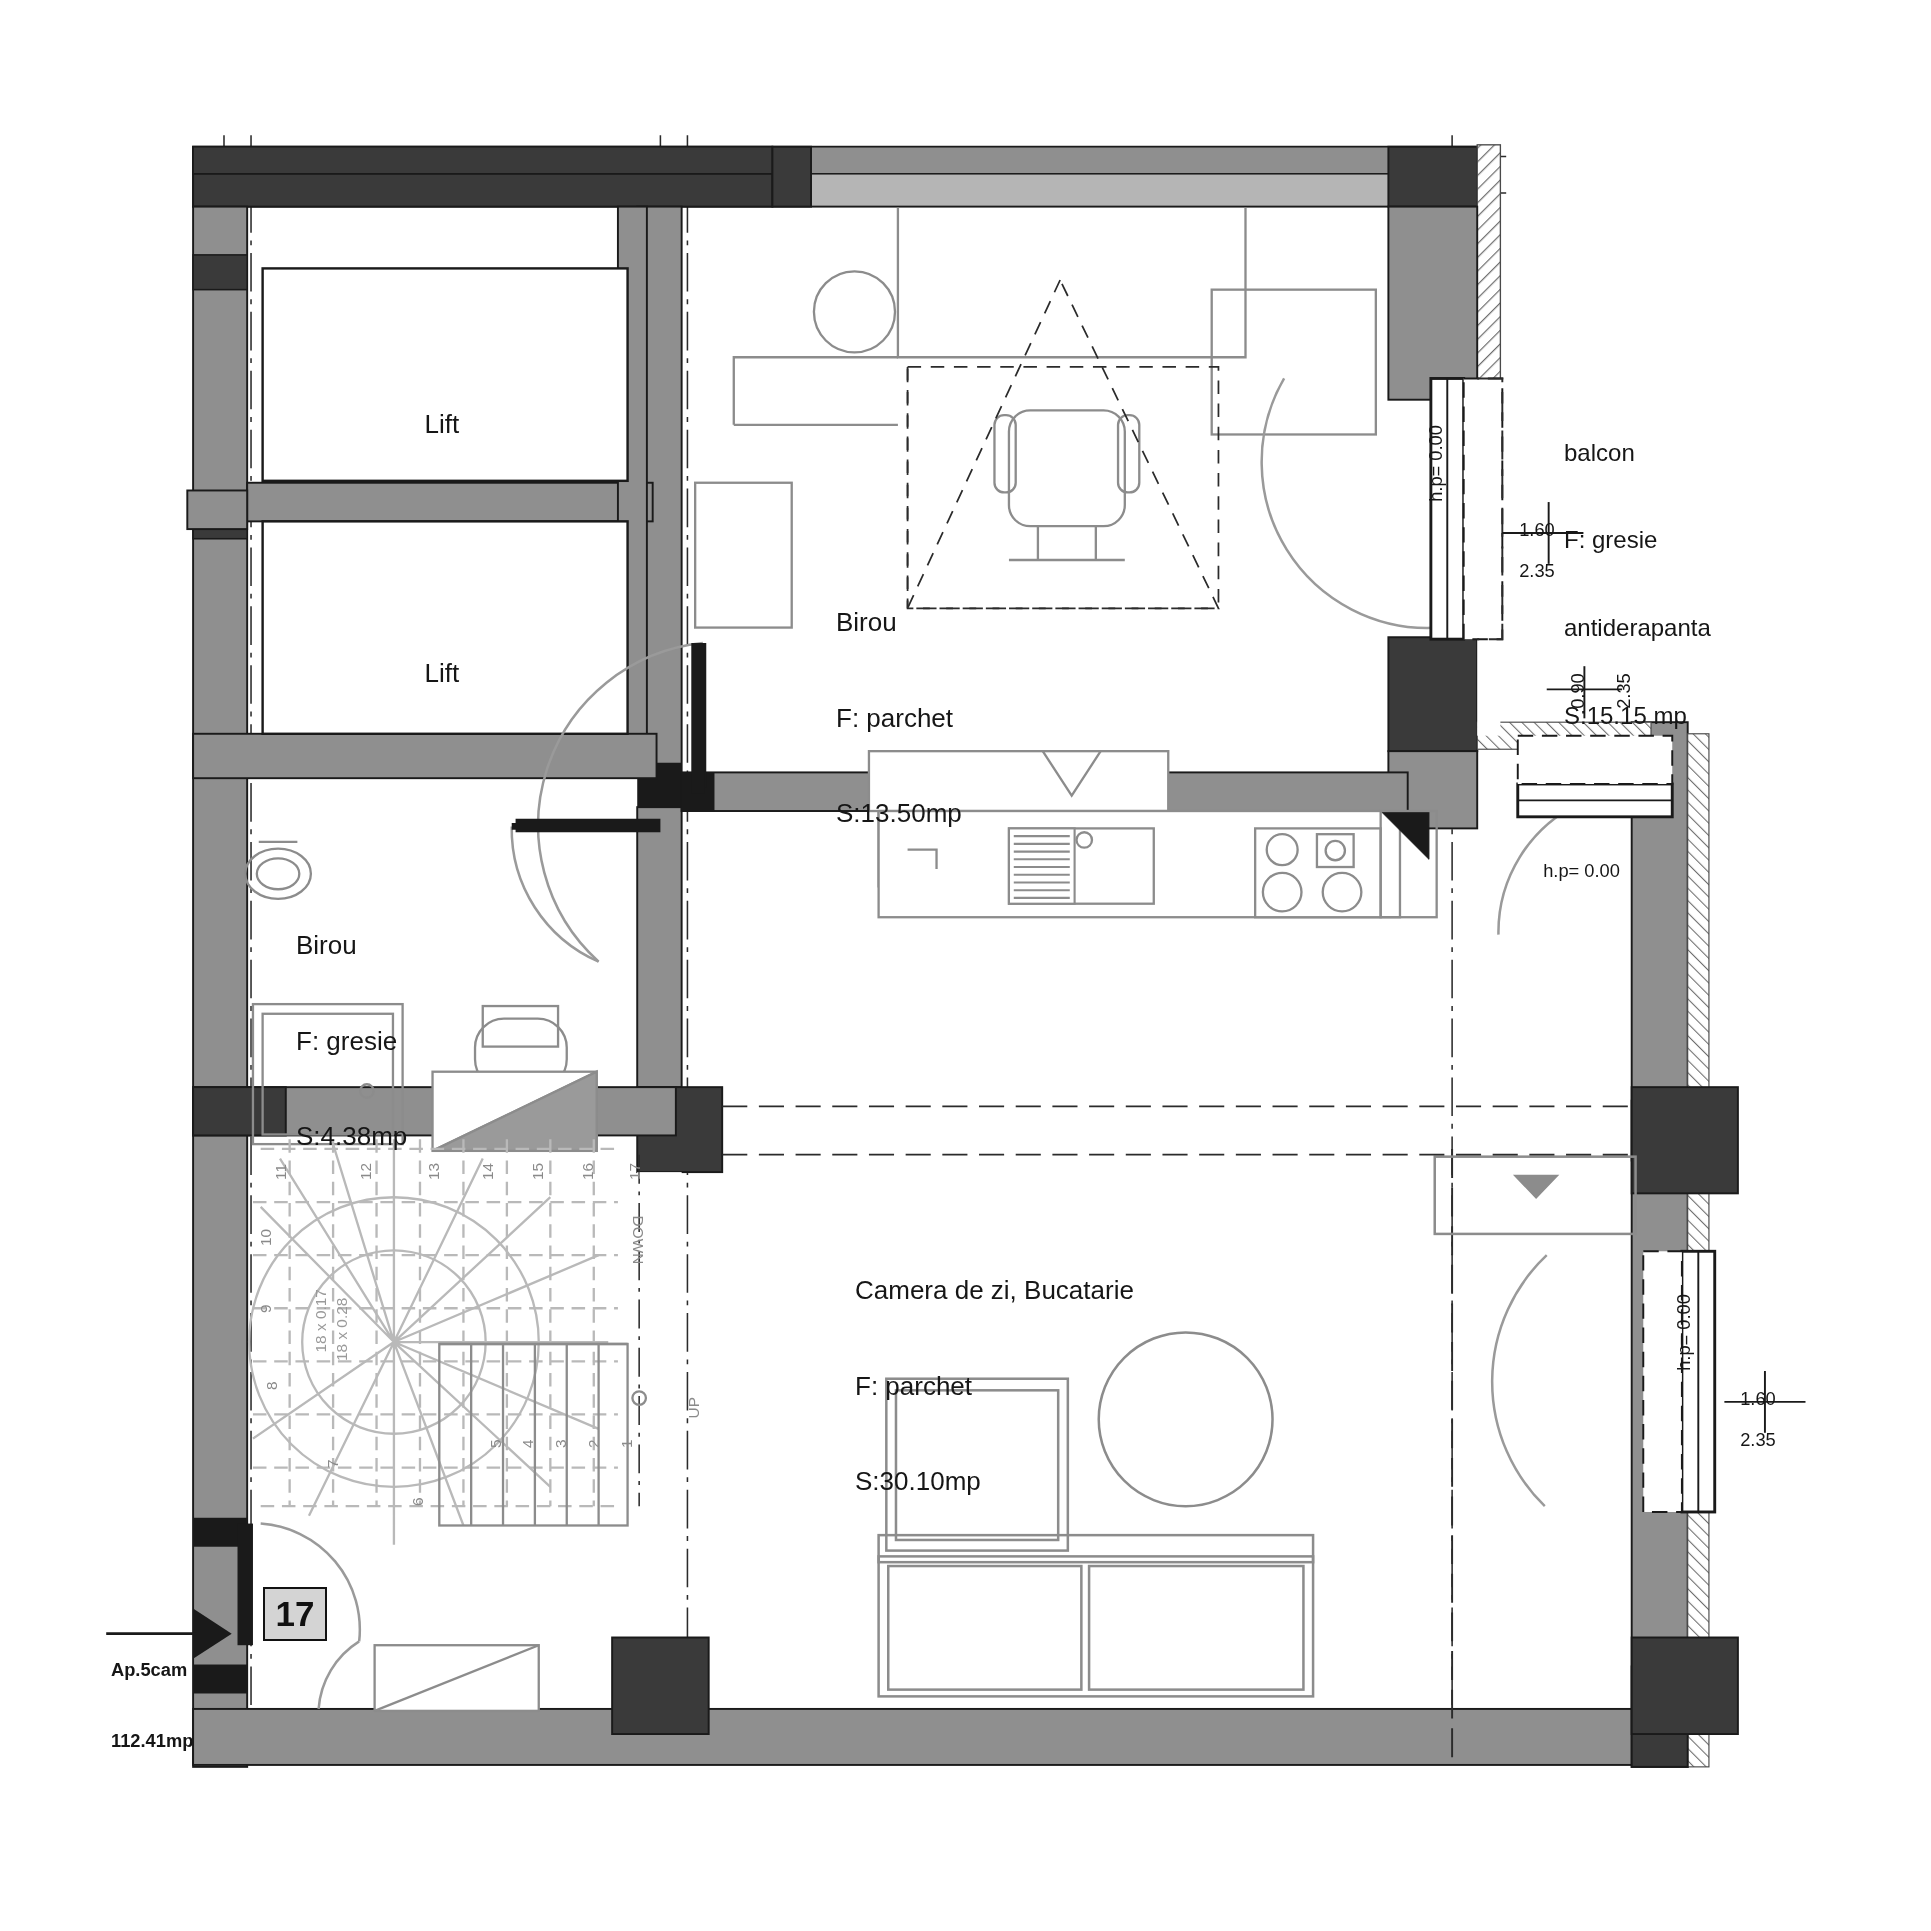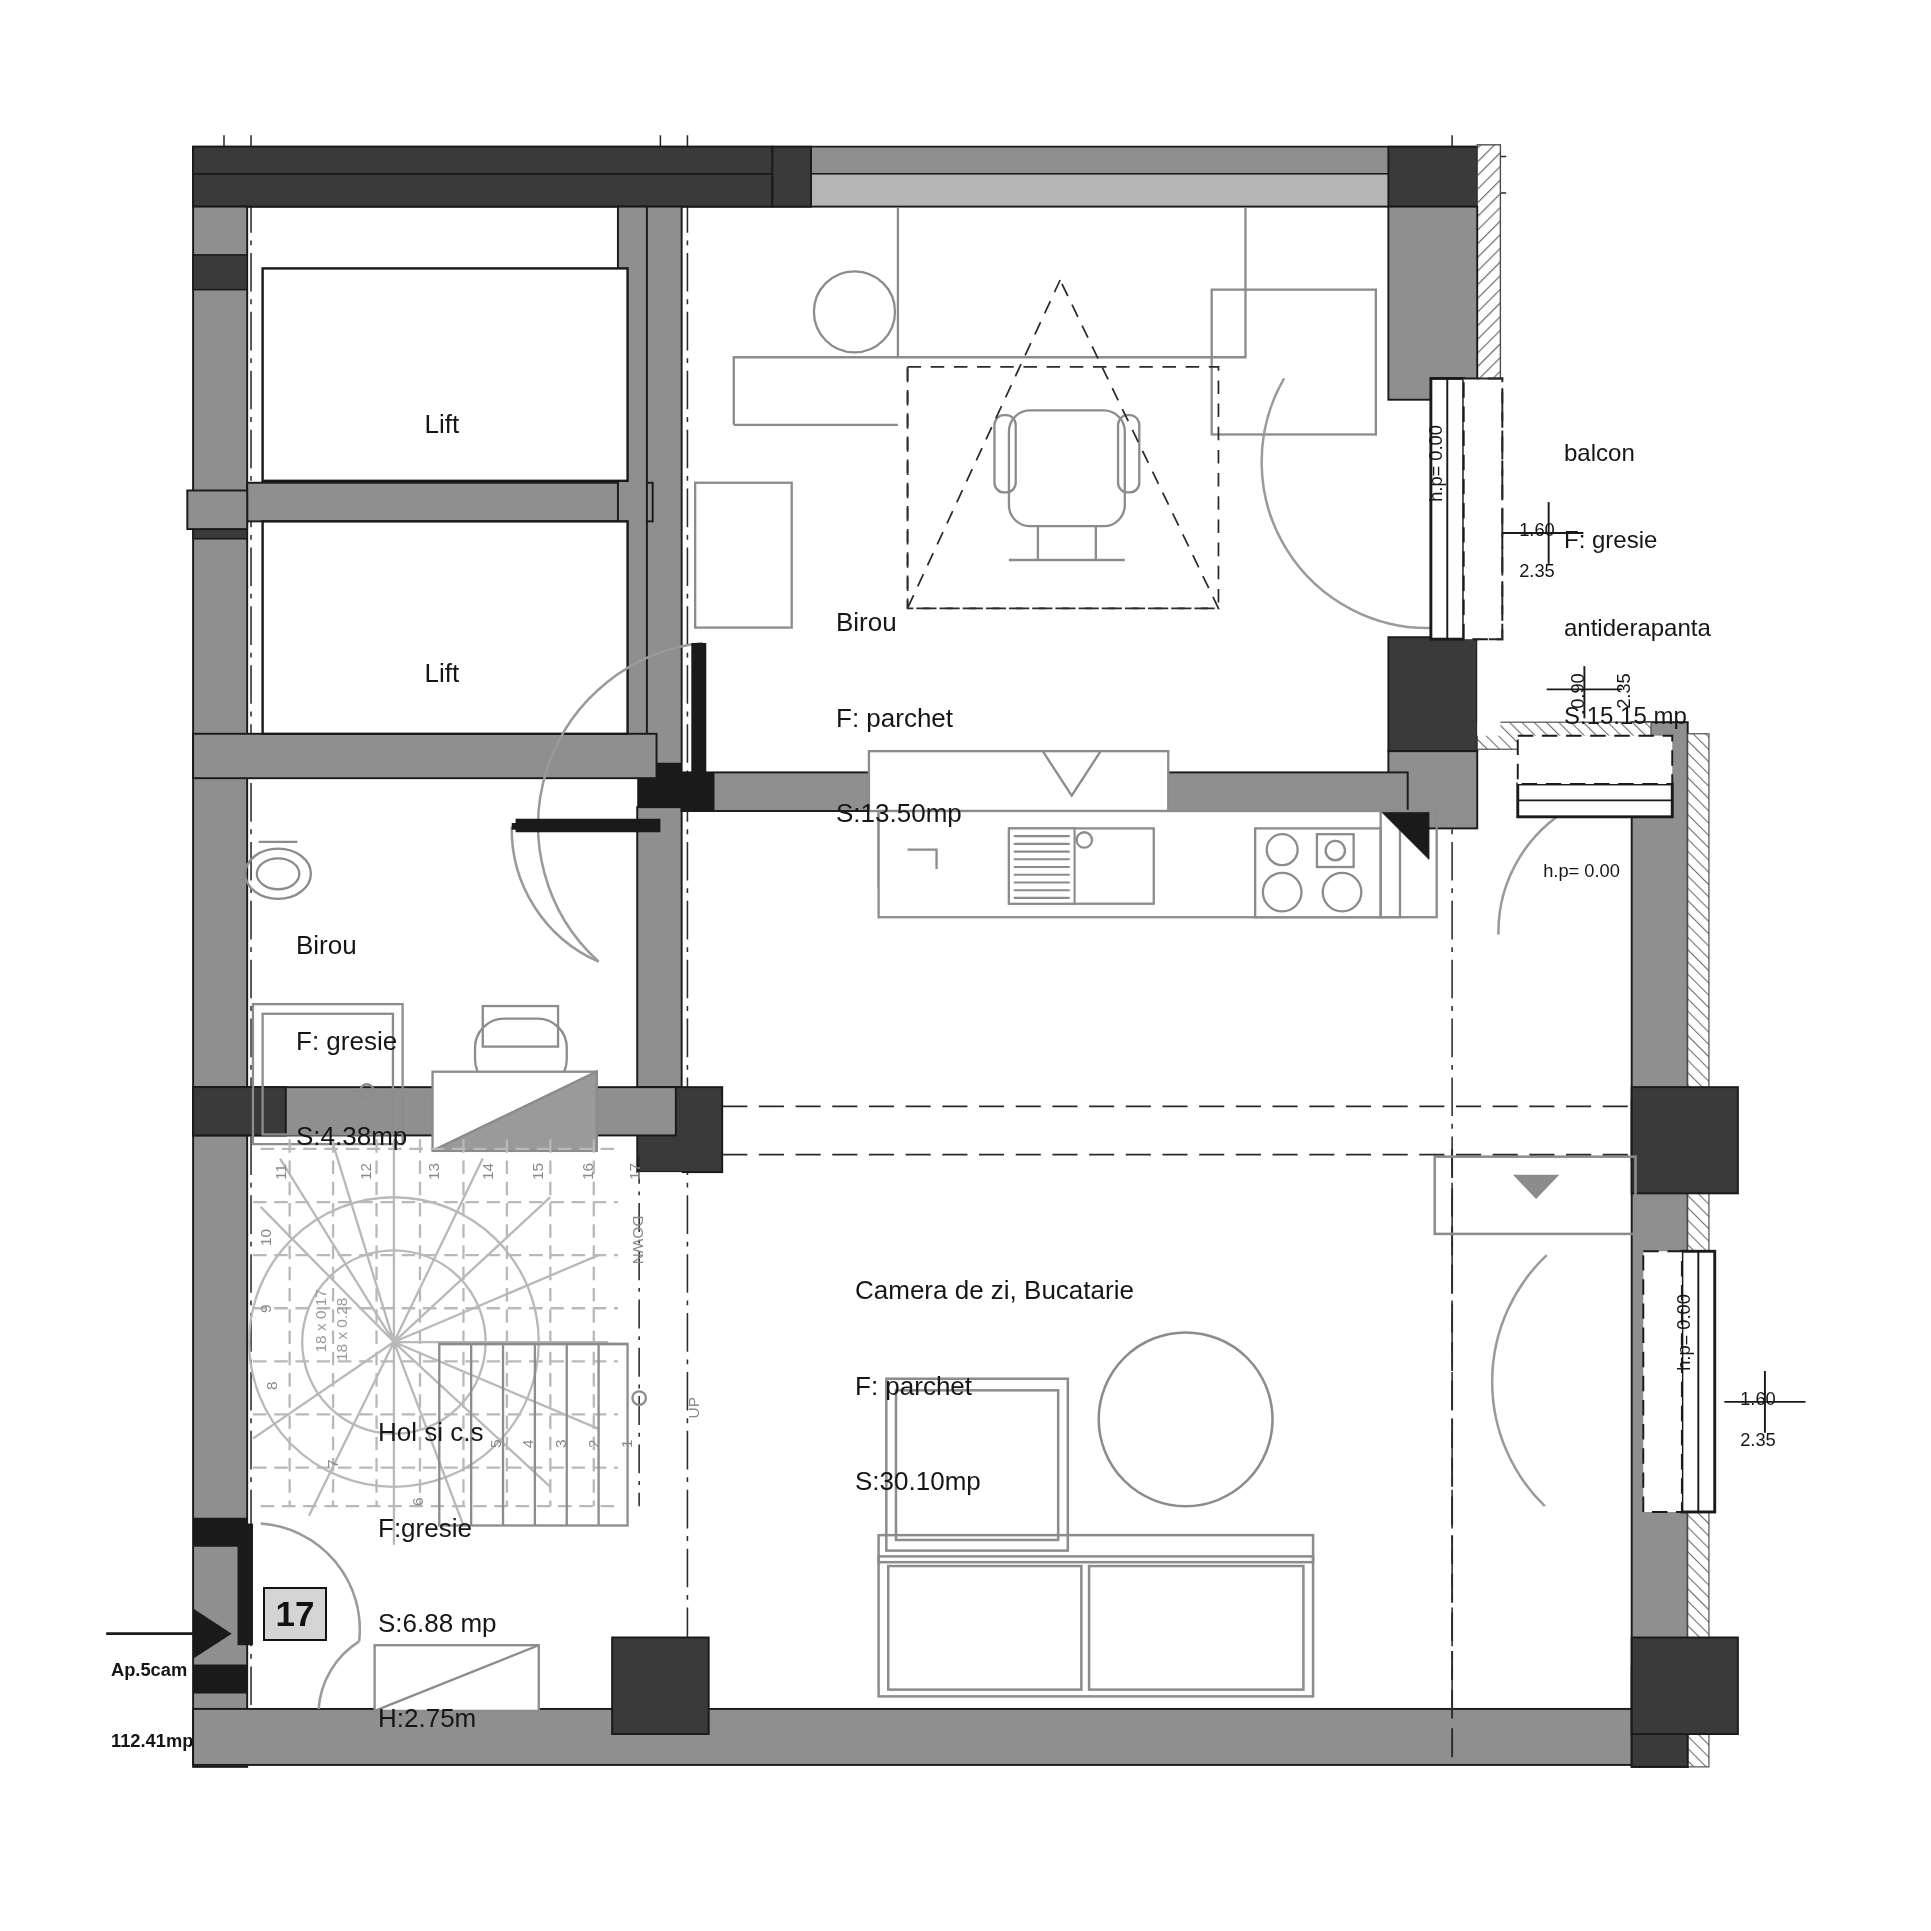--- a/index.html
+++ b/index.html
@@ -355,26 +355,20 @@
   <div>F: parchet</div>
   <div>S:13.50mp</div>
 </div>
 
 <div class="lbl lbl-room" style="left:296px; top:867px;">
   <div>Birou</div>
   <div>F: gresie</div>
   <div>S:4.38mp</div>
 </div>
 
-<div class="lbl lbl-room" style="left:378px; top:1354px;">
-  <div>Hol si c.s</div>
-  <div>F:gresie</div>
-  <div>S:6.88 mp</div>
-  <div>H:2.75m</div>
-</div>
 
 <div class="lbl lbl-room" style="left:855px; top:1212px;">
   <div>Camera de zi, Bucatarie</div>
   <div>F: parchet</div>
   <div>S:30.10mp</div>
 </div>
 
 <div class="lbl lbl-balcon" style="left:1564px; top:379px;">
   <div>balcon</div>
   <div>F: gresie</div>

